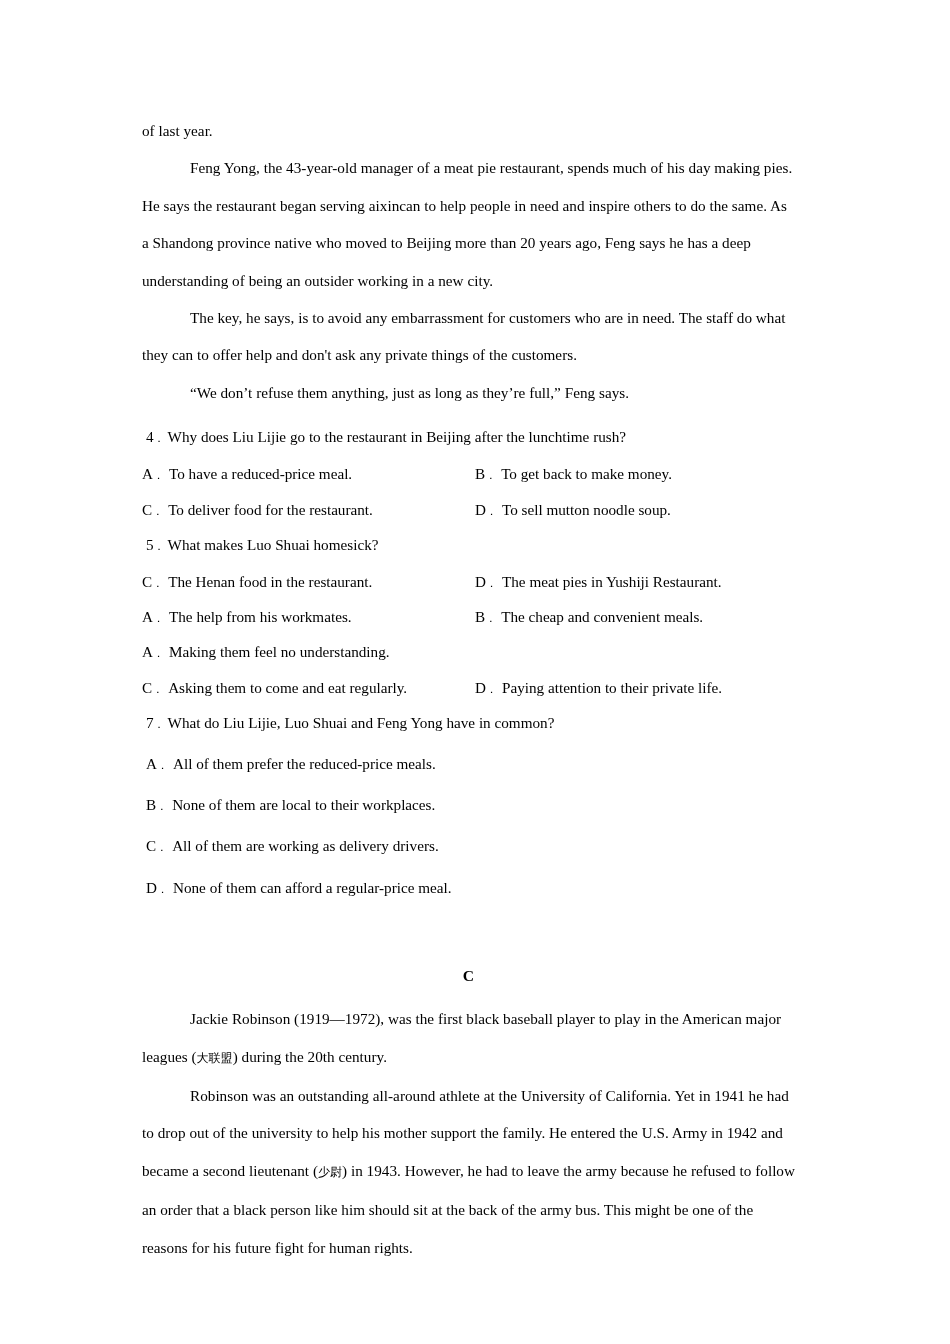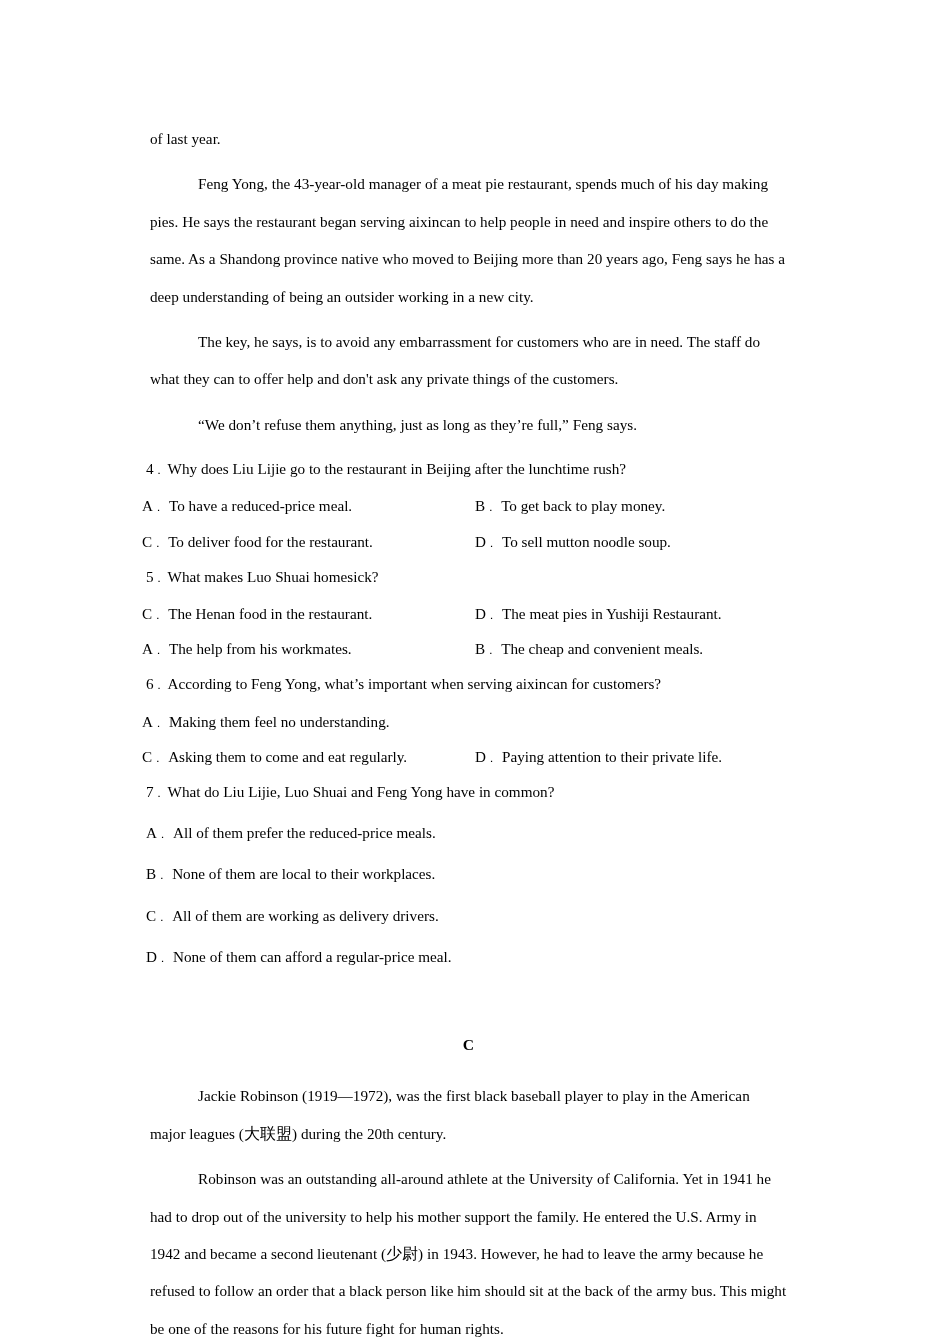--- a/index.html
+++ b/index.html
@@ -30,21 +30,21 @@
     left: 142px;
     top: 112px;
     width: 653px;
   }
 
   
   .para {
     font-size: 15.2px;
     line-height: 37.4px;
     text-align: left;
-    margin: 8px;
+    margin: 0;
     white-space: normal;
     letter-spacing: 0.02px;
   }
   .para.indent {
     text-indent: 48px;
   }
 
   
   .qblock {
     margin-top: 8px;
@@ -106,21 +106,21 @@
     text-align: center;
     margin: 0;
     padding-left: 0;
     line-height: 37.4px;
   }
   .spacer-lg { height: 46px; }
   .spacer-sm { height: 6px; }
 
   .cjk {
     font-family: "DejaVu Sans", sans-serif;
-    font-size: 16px;
+    font-size: 12px;
   }
 </style>
 </head>
 <body>
 
 <div class="page">
   <div class="textblock">
 
     <p class="para">of last year.</p>
 
@@ -129,42 +129,41 @@
     <p class="para indent">The key, he says, is to avoid any embarrassment for customers who are in need. The staff do what they can to offer help and don't ask any private things of the customers.</p>
 
     <p class="para indent">“We don’t refuse them anything, just as long as they’re full,” Feng says.</p>
 
     <div class="qblock">
 
       <div>
         <p class="qline"><span class="lbl">4</span><span class="sep"></span><span class="gap-sm"></span><span>Why does Liu Lijie go to the restaurant in Beijing after the lunchtime rush?</span></p>
         <div class="optrow">
           <span class="opt-left"><span class="lbl">A</span><span class="sep"></span><span class="gap-md"></span><span>To have a reduced-price meal.</span></span>
-          <span class="opt-right"><span class="lbl">B</span><span class="sep"></span><span class="gap-md"></span><span>To get back to play money.</span></span>
+          <span class="opt-right"><span class="lbl">B</span><span class="sep"></span><span class="gap-md"></span><span>To get back to make money.</span></span>
         </div>
         <div class="optrow">
           <span class="opt-left"><span class="lbl">C</span><span class="sep"></span><span class="gap-md"></span><span>To deliver food for the restaurant.</span></span>
           <span class="opt-right"><span class="lbl">D</span><span class="sep"></span><span class="gap-md"></span><span>To sell mutton noodle soup.</span></span>
         </div>
       </div>
 
       <div>
         <p class="qline"><span class="lbl">5</span><span class="sep"></span><span class="gap-sm"></span><span>What makes Luo Shuai homesick?</span></p>
         <div class="optrow">
           <span class="opt-left"><span class="lbl">C</span><span class="sep"></span><span class="gap-md"></span><span>The Henan food in the restaurant.</span></span>
           <span class="opt-right"><span class="lbl">D</span><span class="sep"></span><span class="gap-md"></span><span>The meat pies in Yushiji Restaurant.</span></span>
         </div>
         <div class="optrow">
           <span class="opt-left"><span class="lbl">A</span><span class="sep"></span><span class="gap-md"></span><span>The help from his workmates.</span></span>
           <span class="opt-right"><span class="lbl">B</span><span class="sep"></span><span class="gap-md"></span><span>The cheap and convenient meals.</span></span>
         </div>
       </div>
 
       <div>
-        <p class="qline"><span class="lbl">6</span><span class="sep"></span><span class="gap-sm"></span><span>According to Feng Yong, what’s important when serving aixincan for customers?</span></p>
         <div class="optrow">
           <span class="opt-left"><span class="lbl">A</span><span class="sep"></span><span class="gap-md"></span><span>Making them feel no understanding.</span></span>
         </div>
         <div class="optrow">
           <span class="opt-left"><span class="lbl">C</span><span class="sep"></span><span class="gap-md"></span><span>Asking them to come and eat regularly.</span></span>
           <span class="opt-right"><span class="lbl">D</span><span class="sep"></span><span class="gap-md"></span><span>Paying attention to their private life.</span></span>
         </div>
       </div>
 
       <div>

